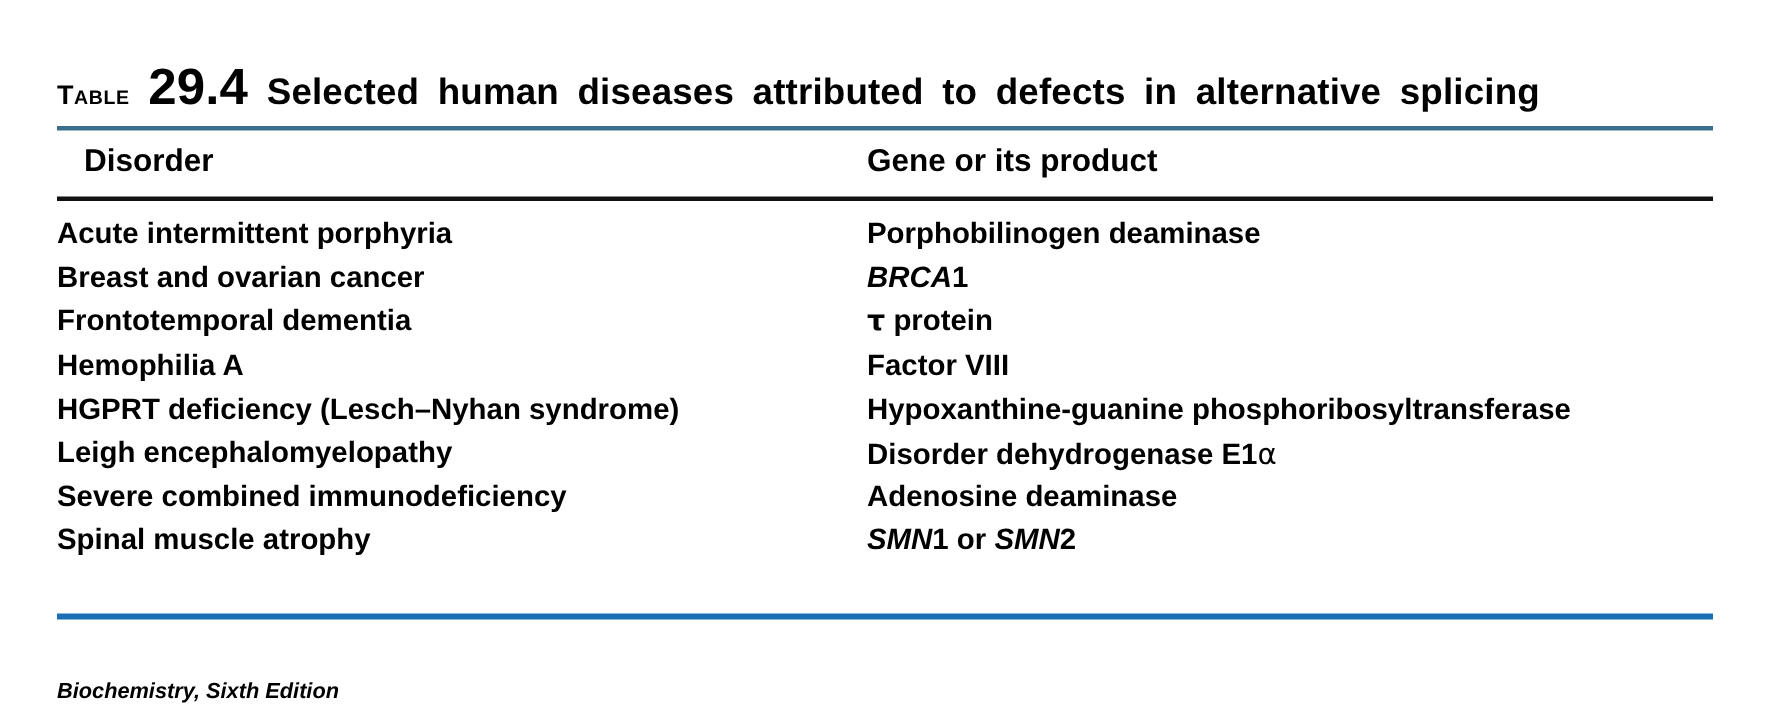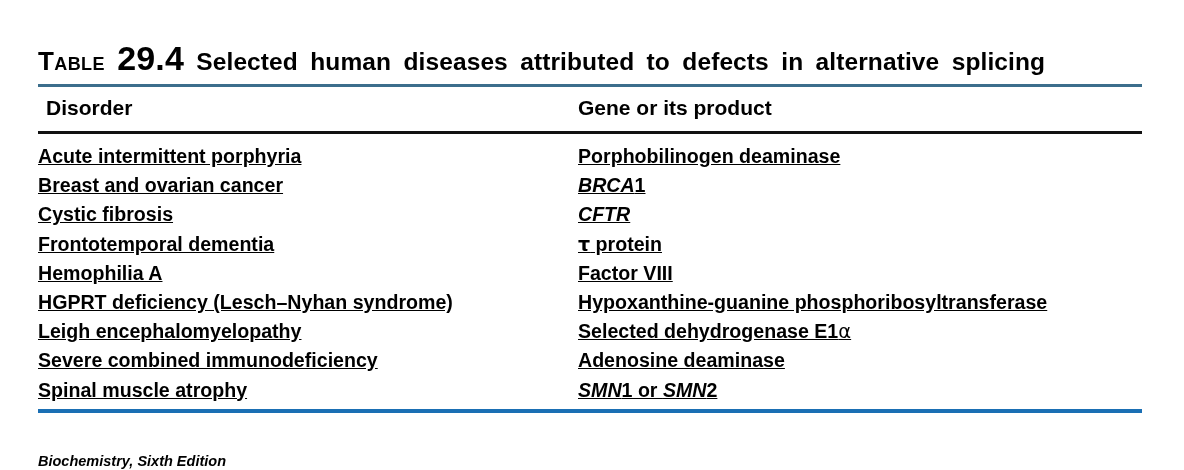--- a/index.html
+++ b/index.html
@@ -31,21 +31,21 @@
     width: 1104px;
     font-size: 24.5px;
     font-weight: bold;
     letter-spacing: 0.1px;
     word-spacing: 5.5px;
     white-space: nowrap;
     line-height: 30px;
   }
   .table-title .tbl-word {
     font-variant: small-caps;
-    font-size: 26px;
+    font-size: 18px;
     letter-spacing: 0.4px;
   }
   .table-title .tbl-num {
     font-size: 34px;
   }
 
   
   .rule {
     position: absolute;
     left: 38px;
@@ -72,21 +72,21 @@
     position: absolute;
     left: 38px;
     top: 96px;
     width: 1104px;
     height: 30px;
     font-size: 21px;
     font-weight: bold;
   }
   .col-headers .col-1 {
     position: absolute;
-    left: 8px;
+    left: 18px;
     top: 0;
     white-space: nowrap;
   }
   .col-headers .col-2 {
     position: absolute;
     left: 540px;
     top: 0;
     white-space: nowrap;
   }
 
@@ -101,21 +101,20 @@
     position: relative;
     height: 29.2px;
   }
   .cell {
     position: absolute;
     top: 0;
     font-size: 19.6px;
     font-weight: bold;
     white-space: nowrap;
     line-height: 23px;
-    text-decoration: underline;
   }
   .cell-disorder { left: 0; }
   .cell-gene { left: 540px; }
 
   .gene-italic {
     font-style: italic;
     font-weight: bold;
     margin-top: 16px;
   }
   .greek {
@@ -174,43 +173,39 @@
     <div class="row">
       <span class="cell cell-disorder">Acute intermittent porphyria</span>
       <span class="cell cell-gene"><span>Porphobilinogen deaminase</span></span>
     </div>
 
     <div class="row">
       <span class="cell cell-disorder">Breast and ovarian cancer</span>
       <span class="cell cell-gene"><span class="gene-italic">BRCA</span><span>1</span></span>
     </div>
 
-    <div class="row">
-      <span class="cell cell-disorder">Cystic fibrosis</span>
-      <span class="cell cell-gene"><span class="gene-italic">CFTR</span></span>
-    </div>
 
     <div class="row">
       <span class="cell cell-disorder">Frontotemporal dementia</span>
       <span class="cell cell-gene"><span class="greek-bold">τ</span><span> protein</span></span>
     </div>
 
     <div class="row">
       <span class="cell cell-disorder">Hemophilia A</span>
       <span class="cell cell-gene"><span>Factor VIII</span></span>
     </div>
 
     <div class="row">
       <span class="cell cell-disorder">HGPRT deficiency (Lesch–Nyhan syndrome)</span>
       <span class="cell cell-gene"><span>Hypoxanthine-guanine phosphoribosyltransferase</span></span>
     </div>
 
     <div class="row">
       <span class="cell cell-disorder">Leigh encephalomyelopathy</span>
-      <span class="cell cell-gene"><span>Selected dehydrogenase E1</span><span class="greek">α</span></span>
+      <span class="cell cell-gene"><span>Disorder dehydrogenase E1</span><span class="greek">α</span></span>
     </div>
 
     <div class="row">
       <span class="cell cell-disorder">Severe combined immunodeficiency</span>
       <span class="cell cell-gene"><span>Adenosine deaminase</span></span>
     </div>
 
     <div class="row">
       <span class="cell cell-disorder">Spinal muscle atrophy</span>
       <span class="cell cell-gene"><span class="gene-italic">SMN</span><span>1 or </span><span class="gene-italic">SMN</span><span>2</span></span>

